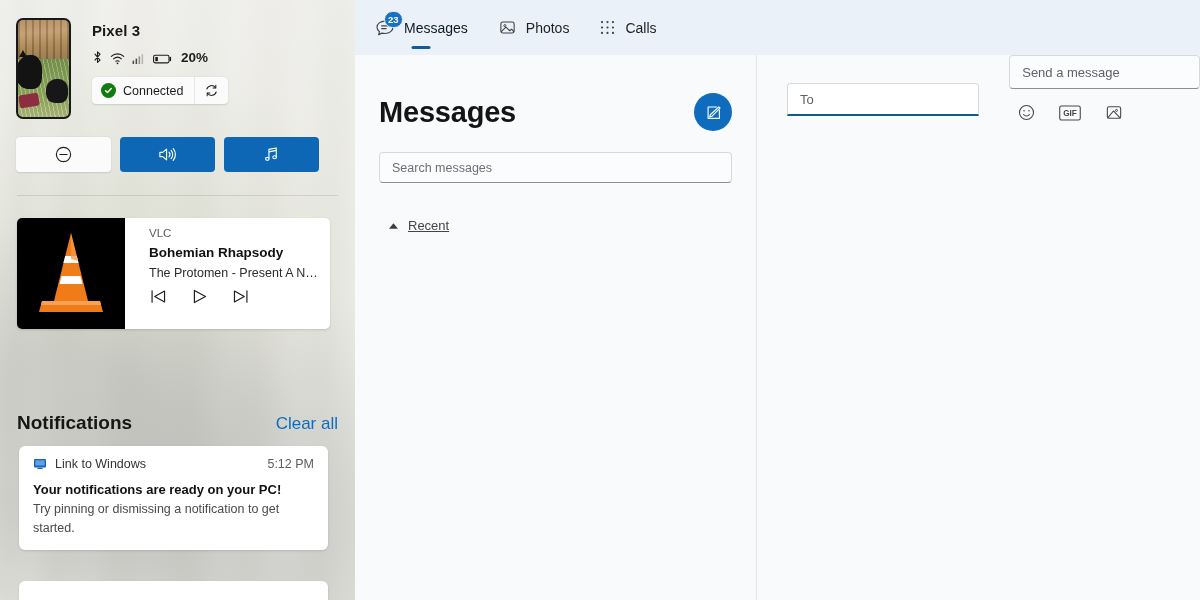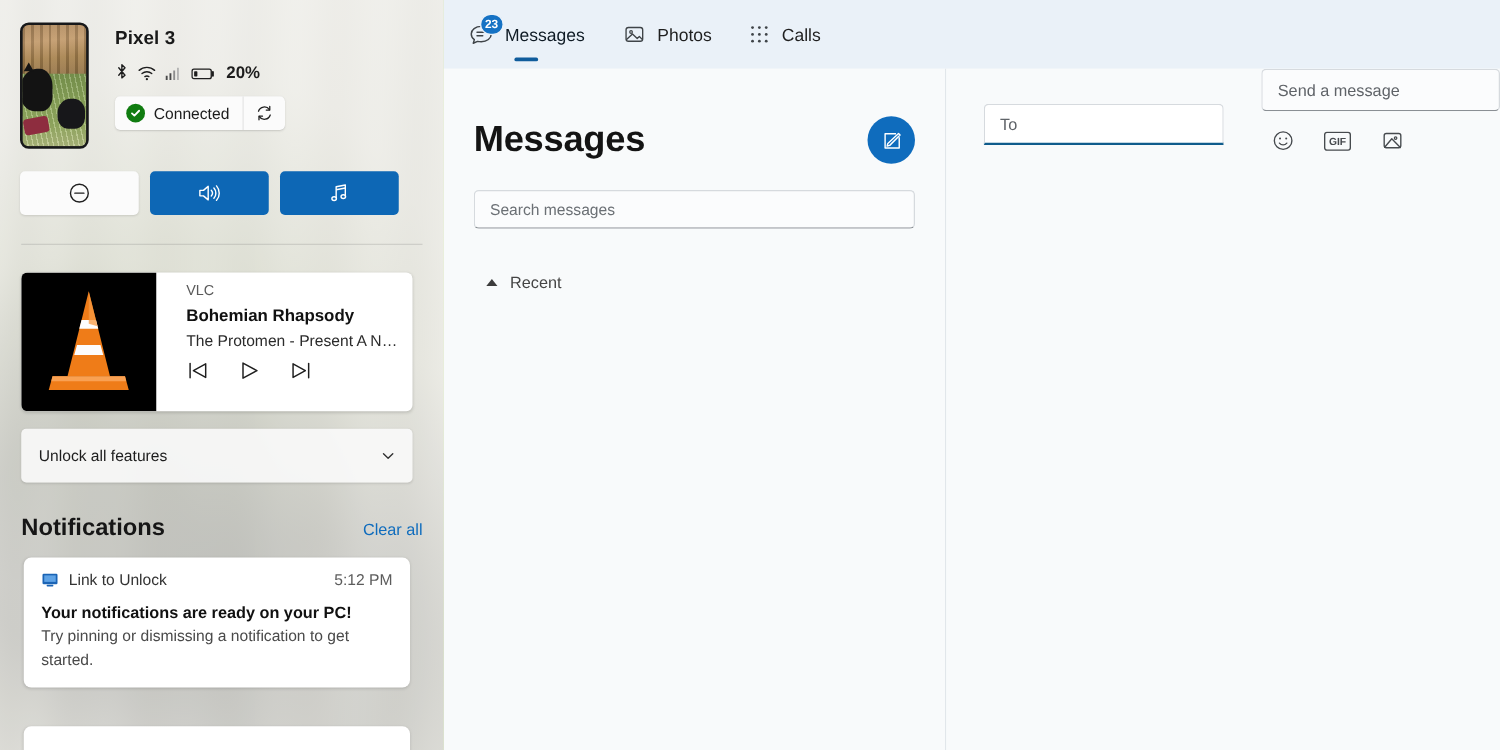--- a/index.html
+++ b/index.html
@@ -115,21 +115,21 @@
     display: flex; align-items: center; justify-content: space-between;
     padding: 0 13px 0 14px; cursor: pointer;
     box-shadow: 0 .6px 1.8px rgba(0,0,0,0.10);
   }
   .unlock-text { font-size: 12.5px; color: #1d1d1d; }
 
   
   .notif-head { position: absolute; left: 17px; right: 17px; top: 412px;
     display: flex; align-items: baseline; justify-content: space-between; }
   .notif-title { font-size: 19px; font-weight: 700; color: #161616; }
-  .notif-clear { font-size: 13px; color: #0f6cbd; cursor: pointer; }
+  .notif-clear { font-size: 17px; color: #0f6cbd; cursor: pointer; }
 
   .notif-card {
     position: absolute; left: 19px; width: 309px;
     background: #ffffff; border-radius: 6px;
     box-shadow: 0 1px 2.5px rgba(0,0,0,0.13);
     padding: 11px 14px 13px 14px;
   }
   .notif-card.c1 { top: 446px; }
   .notif-card.c2 { top: 581px; height: 60px; }
   .notif-top { display: flex; align-items: center; justify-content: space-between; }
@@ -167,21 +167,21 @@
   .compose-btn { width: 38px; height: 38px; border-radius: 50%; background: #0f6cbd;
     border: none; display: flex; align-items: center; justify-content: center; cursor: pointer; }
   .search-box { margin-top: 21px; height: 31px; background: #fbfcfd;
     border: 1px solid #d6dade; border-bottom-color: #8a8f94; border-radius: 4px;
     display: flex; align-items: center; padding: 0 12px; cursor: text; }
   .search-box input { border: none; outline: none; background: transparent;
     font-family: inherit; font-size: 12.5px; color: #4c1d95; width: 100%; }
   .search-box input::placeholder { color: #6b7075; }
   .recent-row { margin-top: 35px; display: flex; align-items: center; gap: 9px;
     margin-left: 9px; cursor: pointer; }
-  .recent-label { font-size: 13px; color: #454545; }
+  .recent-label { font-size: 13px; color: #454545; text-decoration: underline; }
 
   
   .conv-pane { flex: 1; position: relative; background: #f8fafb; display: flex;
     min-width: 0; }
   .to-field { margin: 28px 0 0 30px; height: 33px; background: #ffffff;
     border: 1px solid #d6dade; border-bottom: 2px solid #0f5c8c; border-radius: 4px 4px 0 0;
     display: flex; align-items: center; padding: 0 12px; cursor: text; }
   .to-field input { border: none; outline: none; background: transparent;
     font-family: inherit; font-size: 13px; color: #1b1b1b; width: 100%; }
   .to-field input::placeholder { color: #5f6368; }
@@ -319,41 +319,35 @@
             <span>
               <svg width="19" height="17" viewBox="0 0 20 18">
                 <path d="M3.6 3.2 L14 9 L3.6 14.8 Z" fill="none" stroke="#1f1f1f" stroke-width="1.25" stroke-linejoin="round"></path>
                 <path d="M16.8 3 V15" stroke="#1f1f1f" stroke-width="1.25" stroke-linecap="round"></path>
               </svg>
             </span>
           </div>
         </div>
       </div>
 
-      <div class="unlock">
-        <span class="unlock-text">Unlock all features</span>
-        <svg width="13" height="13" viewBox="0 0 14 14">
-          <path d="M3 5.3 L7 9.3 L11 5.3" fill="none" stroke="#333" stroke-width="1.2" stroke-linecap="round" stroke-linejoin="round"></path>
-        </svg>
-      </div>
 
       <div class="notif-head">
         <span class="notif-title">Notifications</span>
         <span class="notif-clear">Clear all</span>
       </div>
 
       <div class="notif-card c1">
         <div class="notif-top">
           <div class="notif-app">
             <svg width="14" height="14" viewBox="0 0 14 14">
               <rect x="1" y="2" width="12" height="8.4" rx="1" fill="#1b64b5"></rect>
               <rect x="2.4" y="3.3" width="9.2" height="5.2" fill="#5fa3e6"></rect>
               <rect x="4.3" y="10.7" width="5.4" height="1.4" rx="0.6" fill="#1b64b5"></rect>
             </svg>
-            <span class="notif-app-name">Link to Unlock</span>
+            <span class="notif-app-name">Link to Windows</span>
           </div>
           <span class="notif-time">5:12 PM</span>
         </div>
         <div class="notif-headline">Your notifications are ready on your PC!</div>
         <div class="notif-body">Try pinning or dismissing a notification to get started.</div>
       </div>
 
       <div class="notif-card c2"></div>
 
     </div>

